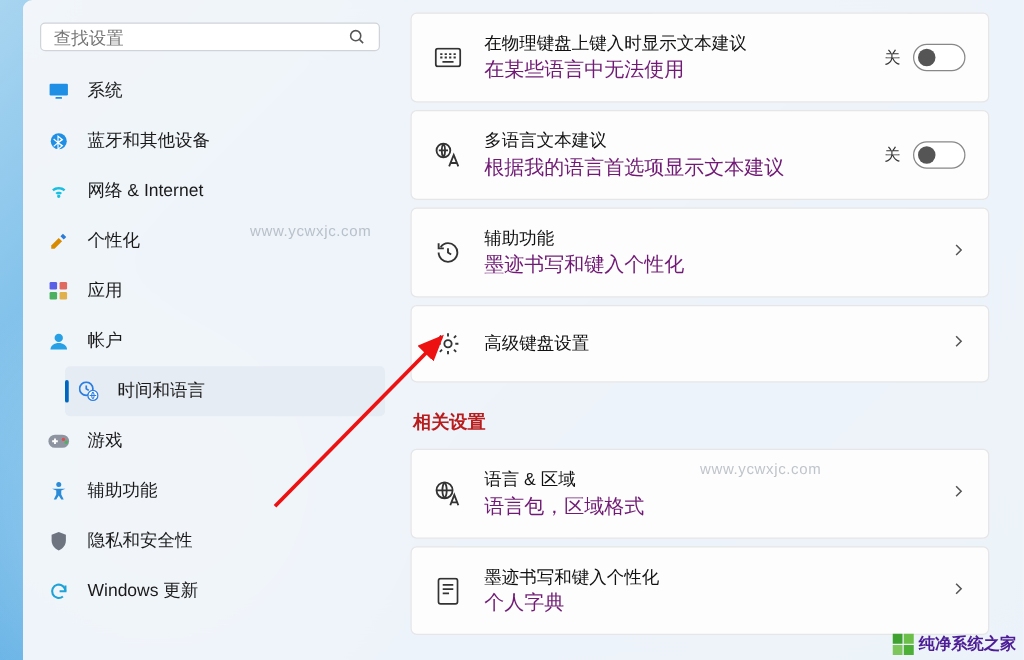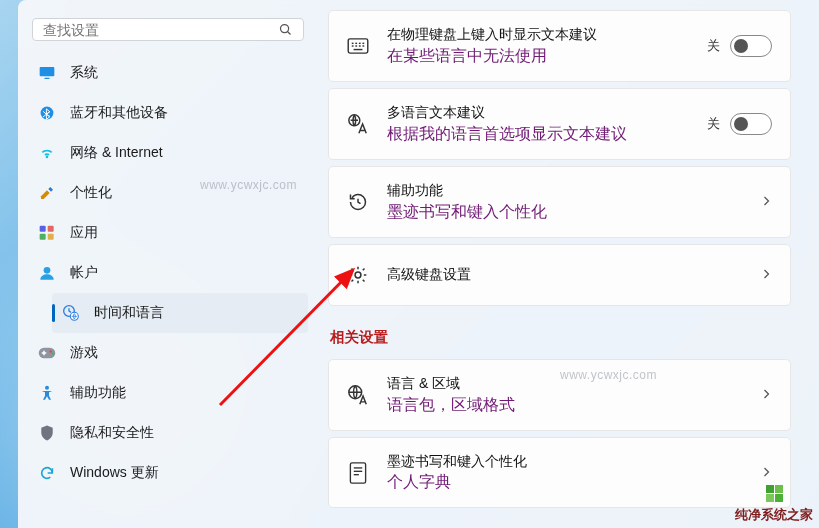--- a/index.html
+++ b/index.html
@@ -148,24 +148,23 @@
     font-size:12px;
     color:rgba(140,150,160,0.55);
     pointer-events:none;
     letter-spacing:0.5px;
     margin-top:18px;
   }
   .brand {
     position:absolute;
     right:6px;bottom:4px;
     display:flex;align-items:center;gap:4px;
-    font-size:13px;font-weight:600;color:#7f1d1d;
+    font-size:13px;font-weight:600;color:#4c1d95;
     z-index:60;
     pointer-events:none;
-    flex-direction:column;
   }
   .brand-squares {display:grid;grid-template-columns:8px 8px;grid-template-rows:8px 8px;gap:1px;}
   .brand-squares span{background:#3fa12f;}
   .brand-squares span:nth-child(1){background:#3fa12f;}
   .brand-squares span:nth-child(2){background:#6cc04a;}
   .brand-squares span:nth-child(3){background:#7cc65c;}
   .brand-squares span:nth-child(4){background:#4db036;}
 </style>
 </head>
 <body class="wallpaper-glow">

